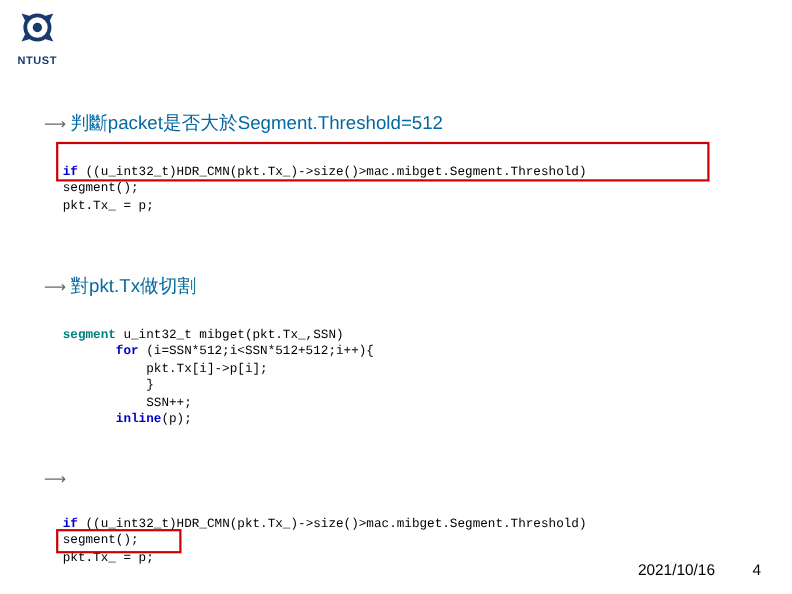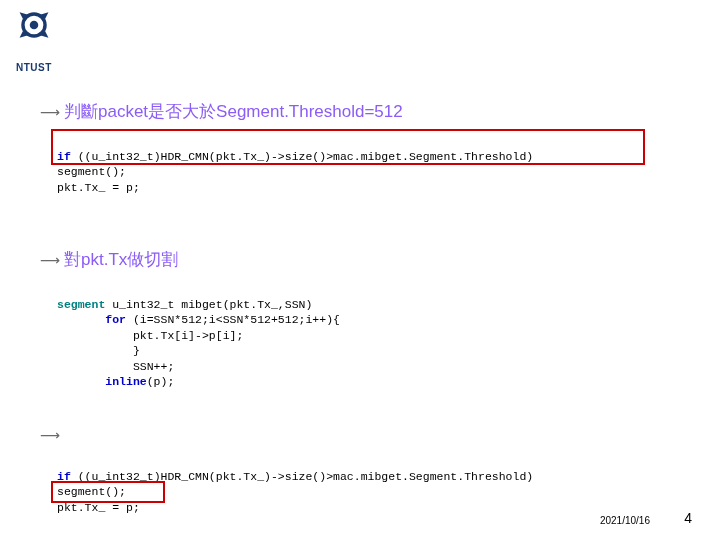--- a/index.html
+++ b/index.html
@@ -19,42 +19,42 @@
     display: flex;
     flex-direction: column;
     align-items: center;
   }
   .logo svg { display: block; }
   .logo-text {
     font-size: 10px;
     font-weight: bold;
     color: #1a3a6e;
     letter-spacing: 0.5px;
-    margin-top: 20px;
+    margin-top: 8px;
   }
   .content {
     position: absolute;
     top: 100px;
     left: 40px;
     right: 40px;
   }
   .bullet-row {
     display: flex;
     align-items: baseline;
     margin-bottom: 10px;
   }
   .bullet {
     color: #6a6a6a;
     width: 24px;
     font-size: 14px;
     flex-shrink: 0;
   }
   .bullet-text {
     font-size: 17px;
-    color: #8b5cf6;
+    color: #0369a1;
   }
   .code-block {
     margin-left: 17px;
     margin-bottom: 22px;
     font-family: "Courier New", monospace;
     font-size: 11.5px;
     line-height: 1.35;
     white-space: pre;
     position: relative;
   }
@@ -62,21 +62,21 @@
   .kw-turq { color: #008080; font-weight: bold; }
   .red-box {
     position: absolute;
     border: 2px solid #cc0000;
     pointer-events: none;
   }
   .footer-date {
     position: absolute;
     bottom: 14px;
     right: 70px;
-    font-size: 10px;
+    font-size: 14px;
     color: #000;
   }
   .footer-page {
     position: absolute;
     bottom: 14px;
     right: 28px;
     font-size: 14px;
     color: #000;
   }
 </style>

